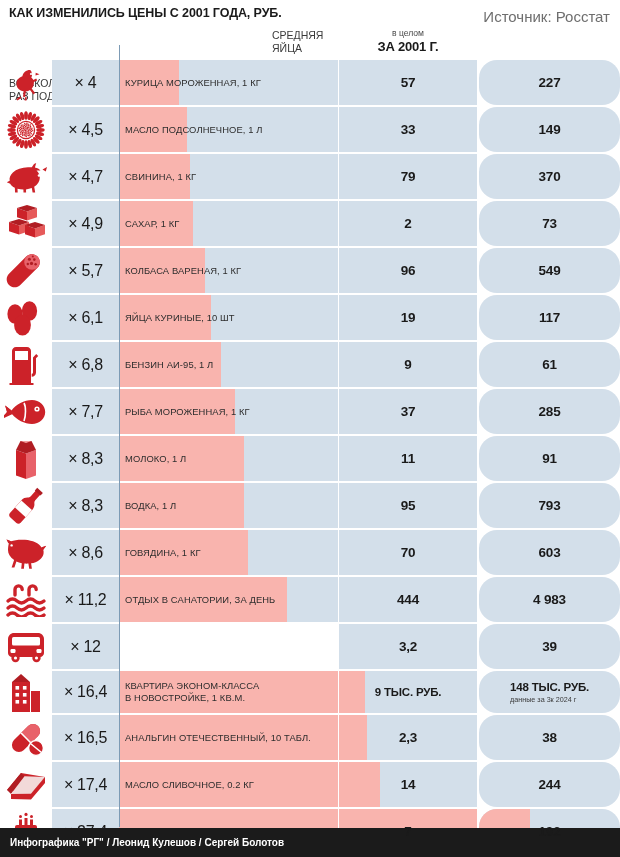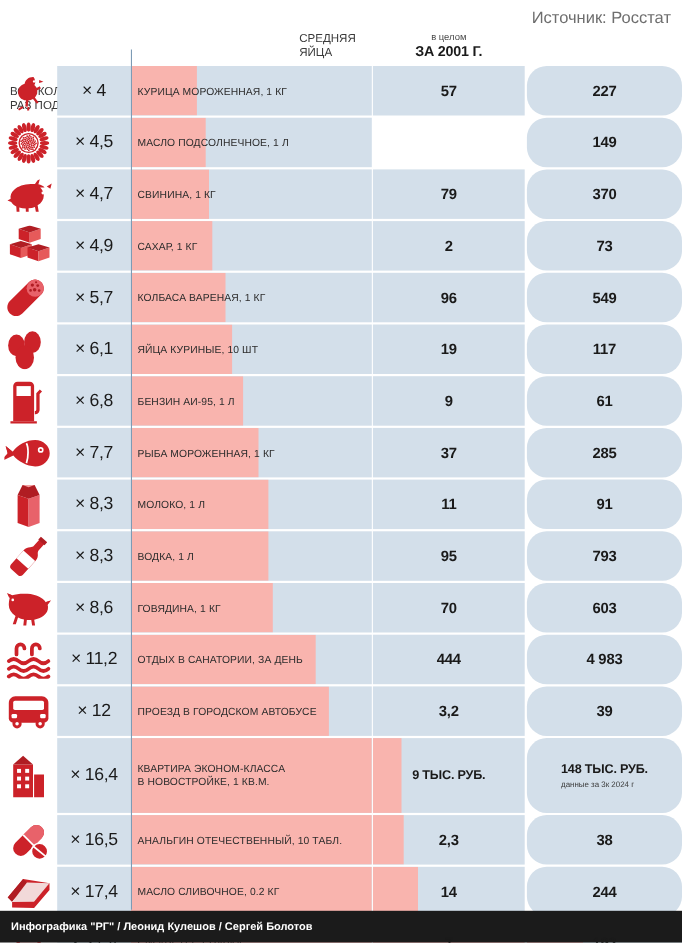--- a/index.html
+++ b/index.html
@@ -47,21 +47,21 @@
     text-align: center; color: #1a1a1a;
   }
   .ch-small { display: block; font-size: 8.6px; font-weight: normal; color: #4a4a4a; line-height: 12px; }
   .ch-big   { display: block; font-size: 13px; font-weight: bold; line-height: 16px; letter-spacing: -0.2px; }
 
   
   #rows { position: absolute; left: 0; top: 60px; width: 620px; }
   .row {
     position: relative; width: 620px; height: 45px; margin-bottom: 2px;
   }
-  .r-tall { height: 68px; }
+  .r-tall { height: 42px; }
 
   .icon-cell {
     position: absolute; left: 0; top: 0; width: 52px; height: 100%;
     display: flex; align-items: center; justify-content: center;
   }
   .icon-cell svg { display: block; }
 
   .mult-cell {
     position: absolute; left: 52px; top: 0; width: 67px; height: 100%;
     background: #d3dfea;
@@ -129,20 +129,21 @@
   #footer span {
     margin-left: 10px; color: #ffffff; font-size: 10px; font-weight: bold;
   }
 </style>
 </head>
 <body>
 
 <div id="page">
 
   <div class="title-row">
+    <div class="main-title">КАК ИЗМЕНИЛИСЬ ЦЕНЫ С 2001 ГОДА, РУБ.</div>
     <div class="source">Источник: Росстат</div>
   </div>
 
   <div class="colheads">
     <div class="ch-left" style="white-space:pre-line">ВО СКОЛЬКО
 РАЗ ПОДОРОЖАЛО</div>
     <div class="ch-avg" style="white-space:pre-line">СРЕДНЯЯ
 ЯЙЦА</div>
     <div class="ch-2001">
       <span class="ch-small">в целом</span>
@@ -273,20 +274,24 @@
     </g>
           </svg>
         </div>
     <div class="mult-cell">
       <span class="mult-txt">× 4,5</span>
     </div>
     <div class="name-cell">
       <div class="bar" style="width:67.5px"></div>
       <div class="name-txt">МАСЛО ПОДСОЛНЕЧНОЕ, 1 Л</div>
     </div>
+    <div class="c2001">
+
+      <div class="val">33</div>
+    </div>
     <div class="c2025">
 
       <div class="val"><span>149</span></div>
     </div>
       </div>
       <div class="row">
     <div class="icon-cell">
           <svg width="44" height="34" viewBox="0 0 44 34">
             <g fill="#cc2229">
       <path d="M36.5 10.5c-1.2-1.4-3.2-2.4-5.6-2.9l1.3-4.6-2.2 1-2.2 3.3c-1.3-.1-2.6-.1-3.9 0-6 .2-11.6 2-15 5.2-2.6 2.4-3.8 5.4-3.2 8.2l-2.9 1.5 3.4 1.5c.9 1.6 2.5 3 4.6 4l.3 4.8h2.6l-.2-3.8c1.8.5 3.8.8 5.9.8l.1 3h2.6l-.1-3.1c2.1-.2 4-.6 5.8-1.3l.8 4.4h2.6l-1-5.8c3.5-2.2 5.6-5.4 5.6-9 0-2.8-1.2-5.2-3.3-7.2z"></path>
@@ -575,24 +580,20 @@
               <circle cx="31.5" cy="27" r="4.2"></circle>
       <circle cx="10.5" cy="27" r="1.6" fill="#fff"></circle>
               <circle cx="31.5" cy="27" r="1.6" fill="#fff"></circle>
       <rect x="5.5" y="18" width="5" height="4" rx="1.2" fill="#fff"></rect>
       <rect x="31.5" y="18" width="5" height="4" rx="1.2" fill="#fff"></rect>
     </g>
           </svg>
         </div>
     <div class="mult-cell">
       <span class="mult-txt">× 12</span>
-    </div>
-    <div class="name-cell">
-      <div class="bar" style="width:180px"></div>
-      <div class="name-txt">ПРОЕЗД В ГОРОДСКОМ АВТОБУСЕ</div>
     </div>
     <div class="c2001">
 
       <div class="val">3,2</div>
     </div>
     <div class="c2025">
 
       <div class="val"><span>39</span></div>
     </div>
       </div>

